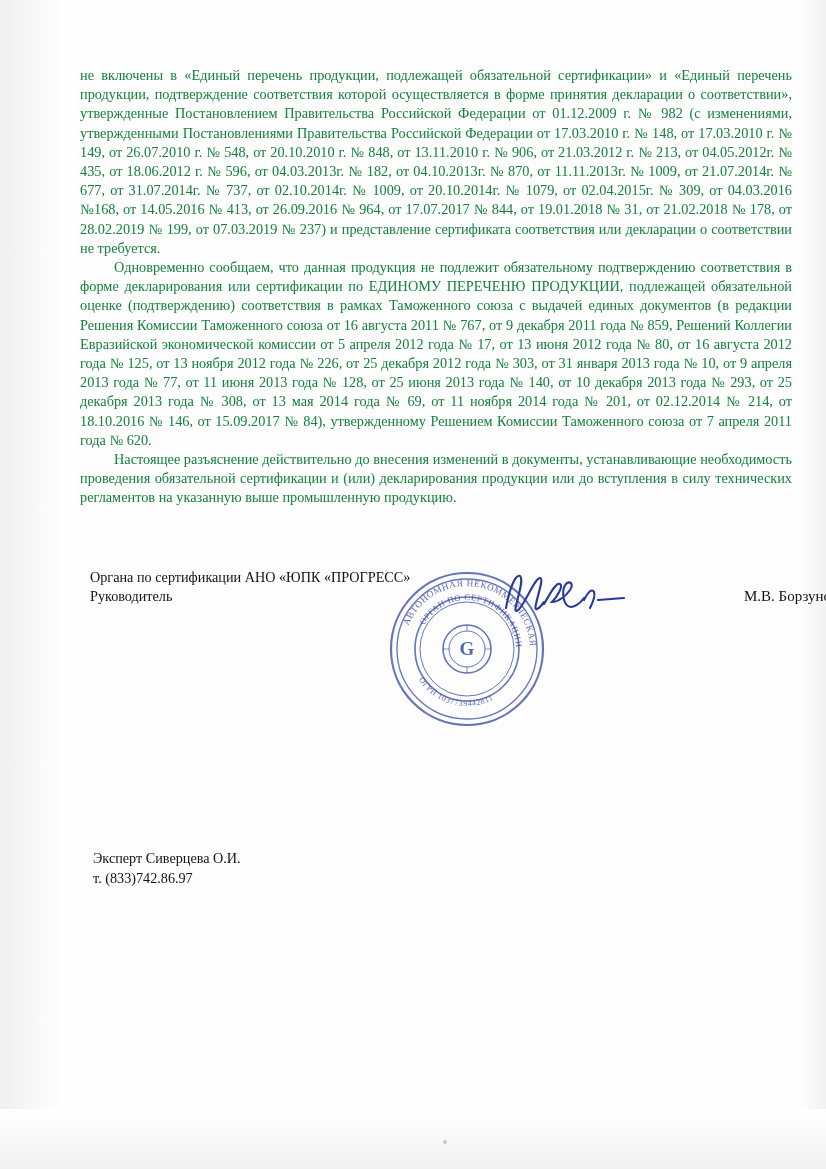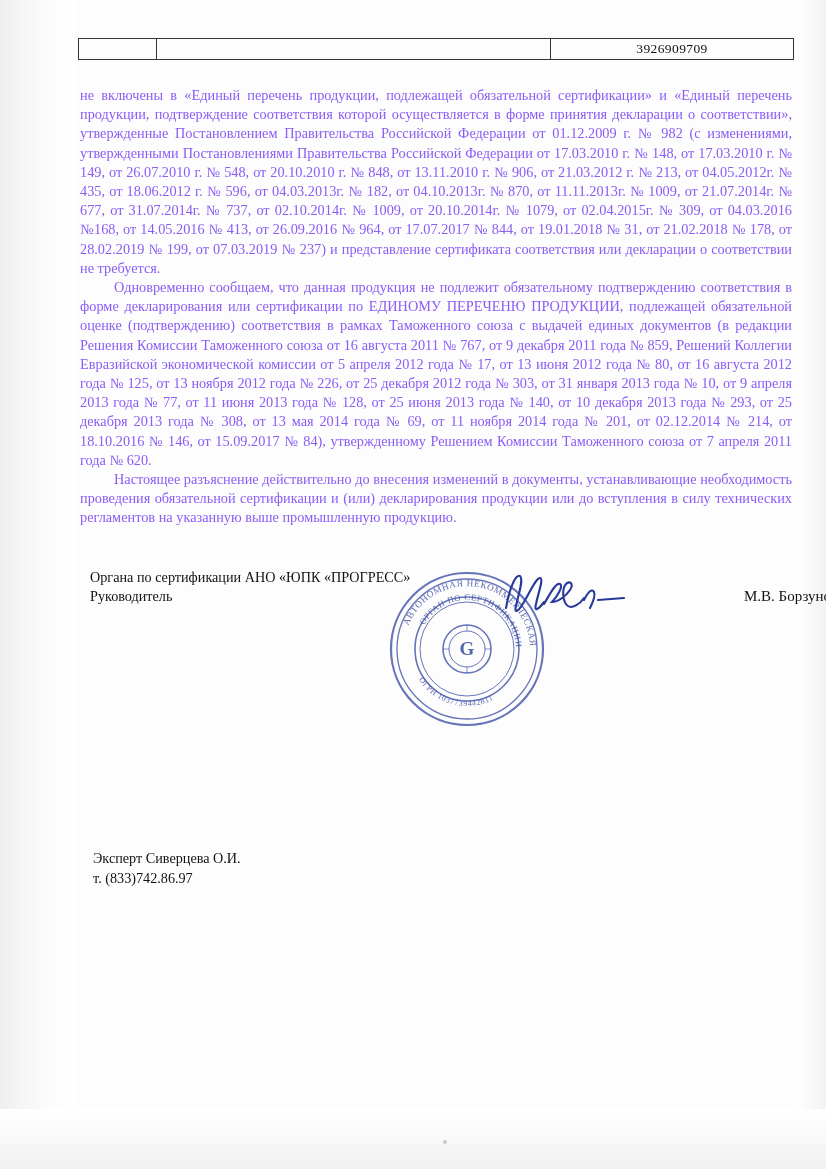--- a/index.html
+++ b/index.html
@@ -82,22 +82,21 @@
   
   .body-text {
     position: absolute;
     left: 80px;
     top: 66px;
     width: 712px;
     font-size: 14.3px;
     line-height: 19.2px;
     text-align: justify;
     text-justify: inter-word;
-    color: #8b5cf6;
-    margin-top: 20px;
+    color: #15803d;
   }
   .body-text p {
     margin: 0 0 0 0;
   }
   .para-indent {
     text-indent: 34px;
     font-family: Liberation Serif, serif;
   }
 
   
@@ -164,27 +163,20 @@
 </style>
 </head>
 <body>
 
 <div class="page">
 
   <div class="scan-edge-left"></div>
   <div class="scan-edge-right"></div>
   <div class="scan-edge-bottom"></div>
 
-  <div class="header-box">
-    <div class="header-cell-a"></div>
-    <div class="header-cell-b"></div>
-    <div class="header-cell-c">
-      <span class="doc-number">3926909709</span>
-    </div>
-  </div>
 
   <div class="body-text">
     <p>не включены в «Единый перечень продукции, подлежащей обязательной сертификации» и «Единый перечень продукции, подтверждение соответствия которой осуществляется в форме принятия декларации о соответствии», утвержденные Постановлением Правительства Российской Федерации от 01.12.2009 г. № 982 (с изменениями, утвержденными Постановлениями Правительства Российской Федерации от 17.03.2010 г. № 148, от 17.03.2010 г. № 149, от 26.07.2010 г. № 548, от 20.10.2010 г. № 848, от 13.11.2010 г. № 906, от 21.03.2012 г. № 213, от 04.05.2012г. № 435, от 18.06.2012 г. № 596, от 04.03.2013г. № 182, от 04.10.2013г. № 870, от 11.11.2013г. № 1009, от 21.07.2014г. № 677, от 31.07.2014г. № 737, от 02.10.2014г. № 1009, от 20.10.2014г. № 1079, от 02.04.2015г. № 309, от  04.03.2016 №168, от 14.05.2016 № 413, от 26.09.2016 № 964, от 17.07.2017 № 844, от 19.01.2018 № 31, от 21.02.2018 № 178, от 28.02.2019 № 199, от 07.03.2019 № 237) и представление сертификата соответствия или декларации о соответствии не требуется.</p>
     <p class="para-indent">Одновременно сообщаем, что данная продукция не подлежит обязательному подтверждению соответствия в форме декларирования или сертификации по ЕДИНОМУ ПЕРЕЧЕНЮ ПРОДУКЦИИ, подлежащей обязательной оценке (подтверждению) соответствия в рамках Таможенного союза с выдачей единых документов (в редакции Решения Комиссии Таможенного союза от 16 августа 2011 № 767, от 9 декабря 2011 года № 859, Решений Коллегии Евразийской экономической комиссии от 5 апреля 2012 года № 17, от 13 июня 2012 года № 80, от 16 августа 2012 года № 125, от 13 ноября 2012 года № 226, от 25 декабря 2012 года № 303, от 31 января 2013 года № 10, от 9 апреля 2013 года № 77, от 11 июня 2013 года № 128, от 25 июня 2013 года № 140, от 10 декабря 2013 года № 293, от 25 декабря 2013 года № 308, от 13 мая 2014 года № 69, от 11 ноября 2014 года № 201, от 02.12.2014 № 214, от 18.10.2016 № 146, от 15.09.2017 № 84), утвержденному Решением Комиссии Таможенного союза от 7 апреля 2011 года № 620.</p>
     <p class="para-indent">Настоящее разъяснение действительно до внесения изменений в документы, устанавливающие необходимость проведения обязательной сертификации и (или) декларирования продукции или до вступления в силу технических регламентов на указанную выше промышленную продукцию.</p>
   </div>
 
   <div class="sign-block">
     <div class="sign-row">Органа по сертификации АНО «ЮПК «ПРОГРЕСС»</div>
     <div class="sign-row">Руководитель</div>

